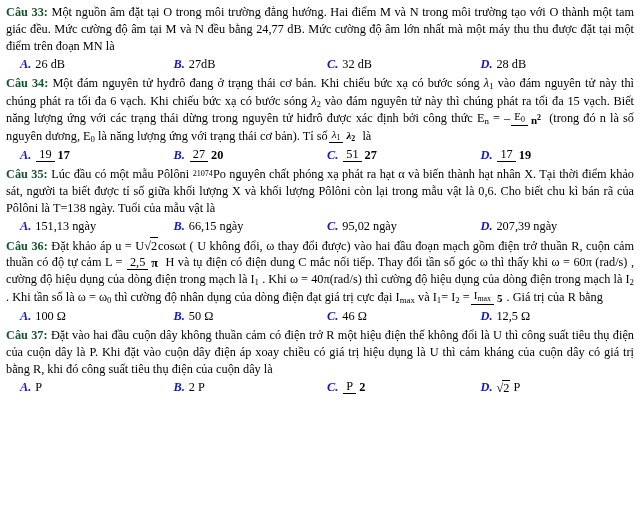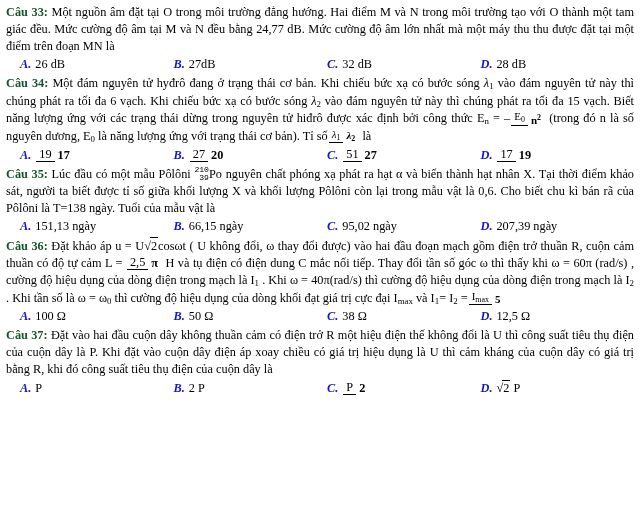--- a/index.html
+++ b/index.html
@@ -78,29 +78,27 @@
   sub {
     font-size: 0.72em;
     vertical-align: -0.28em;
   }
   sup {
     font-size: 0.72em;
     vertical-align: 0.45em;
   }
   .isot {
     display: inline-flex;
-    flex-direction: column;
     vertical-align: middle;
     font-size: 0.66em;
     line-height: 1.02;
     text-align: right;
     margin-right: 0px;
     position: relative;
     top: -0.1em;
-    font-family: Liberation Mono, monospace;
   }
   .sqrt {
     display: inline-block;
     border-top: 1px solid #000;
     padding: 0 1px 0 1px;
     margin-left: -1px;
   }
   .ital { font-style: italic; }
   .nowrap { white-space: nowrap; }
 </style>
@@ -184,21 +182,21 @@
       </div>
     </div>
   </div>
 
   <div class="q-block">
     <div class="q-body">
       <span class="q-label">Câu 35:</span>
       <span>Lúc đầu có một mẫu Pôlôni</span>
       <span class="nowrap"><span class="isot">
             <span>210</span>
-            <span>39</span>
+            <span>74</span>
           </span><span>Po</span></span>
       <span>nguyên chất phóng xạ phát ra hạt α và biến thành hạt nhân X. Tại thời điểm khảo sát, người ta biết được tỉ số giữa khối lượng X và khối lượng Pôlôni còn lại trong mẫu vật là 0,6. Cho biết chu kì bán rã của Pôlôni là T=138 ngày. Tuổi của mẫu vật là</span>
     </div>
     <div class="answers">
       <div class="opt first">
         <span class="opt-letter">A.</span>
         <span class="opt-text">151,13 ngày</span>
       </div>
       <div class="opt">
         <span class="opt-letter">B.</span>
@@ -219,39 +217,39 @@
     <div class="q-body">
       <span class="q-label">Câu 36:</span>
       <span>Đặt khảo áp u = U</span><span class="nowrap">√<span class="sqrt">2</span></span><span>cosωt ( U không đổi, ω thay đổi được) vào hai đầu đoạn mạch gồm điện trở thuần R, cuộn cảm thuần có độ tự cảm L =</span>
       <span class="frac">
           <span class="num">2,5</span>
           <span class="den">π</span>
         </span>
       <span>H và tụ điện có điện dung C mắc nối tiếp. Thay đổi tần số góc ω thì thấy khi ω = 60π (rad/s) , cường độ hiệu dụng của dòng điện trong mạch là I</span><sub>1</sub>
       <span>. Khi ω = 40π(rad/s) thì cường độ hiệu dụng của dòng điện trong mạch là I</span><sub>2</sub>
       <span>. Khi tần số là ω = ω</span><sub>0</sub>
-      <span>thì cường độ hiệu dụng của dòng khối đạt giá trị cực đại I</span><sub>max</sub>
+      <span>thì cường độ nhân dụng của dòng điện đạt giá trị cực đại I</span><sub>max</sub>
       <span>và I</span><sub>1</sub><span>= I</span><sub>2</sub>
       <span>=</span><span class="frac small">
           <span class="num"><span>I</span><sub>max</sub></span>
           <span class="den">5</span>
-        </span>
+        </span><span>. Giá trị của R bằng</span>
     </div>
     <div class="answers">
       <div class="opt first">
         <span class="opt-letter">A.</span>
         <span class="opt-text">100 Ω</span>
       </div>
       <div class="opt">
         <span class="opt-letter">B.</span>
         <span class="opt-text">50 Ω</span>
       </div>
       <div class="opt">
         <span class="opt-letter">C.</span>
-        <span class="opt-text">38 Ω</span>
+        <span class="opt-text">46 Ω</span>
       </div>
       <div class="opt">
         <span class="opt-letter">D.</span>
         <span class="opt-text">12,5 Ω</span>
       </div>
     </div>
   </div>
 
   <div class="q-block">
     <div class="q-body">

